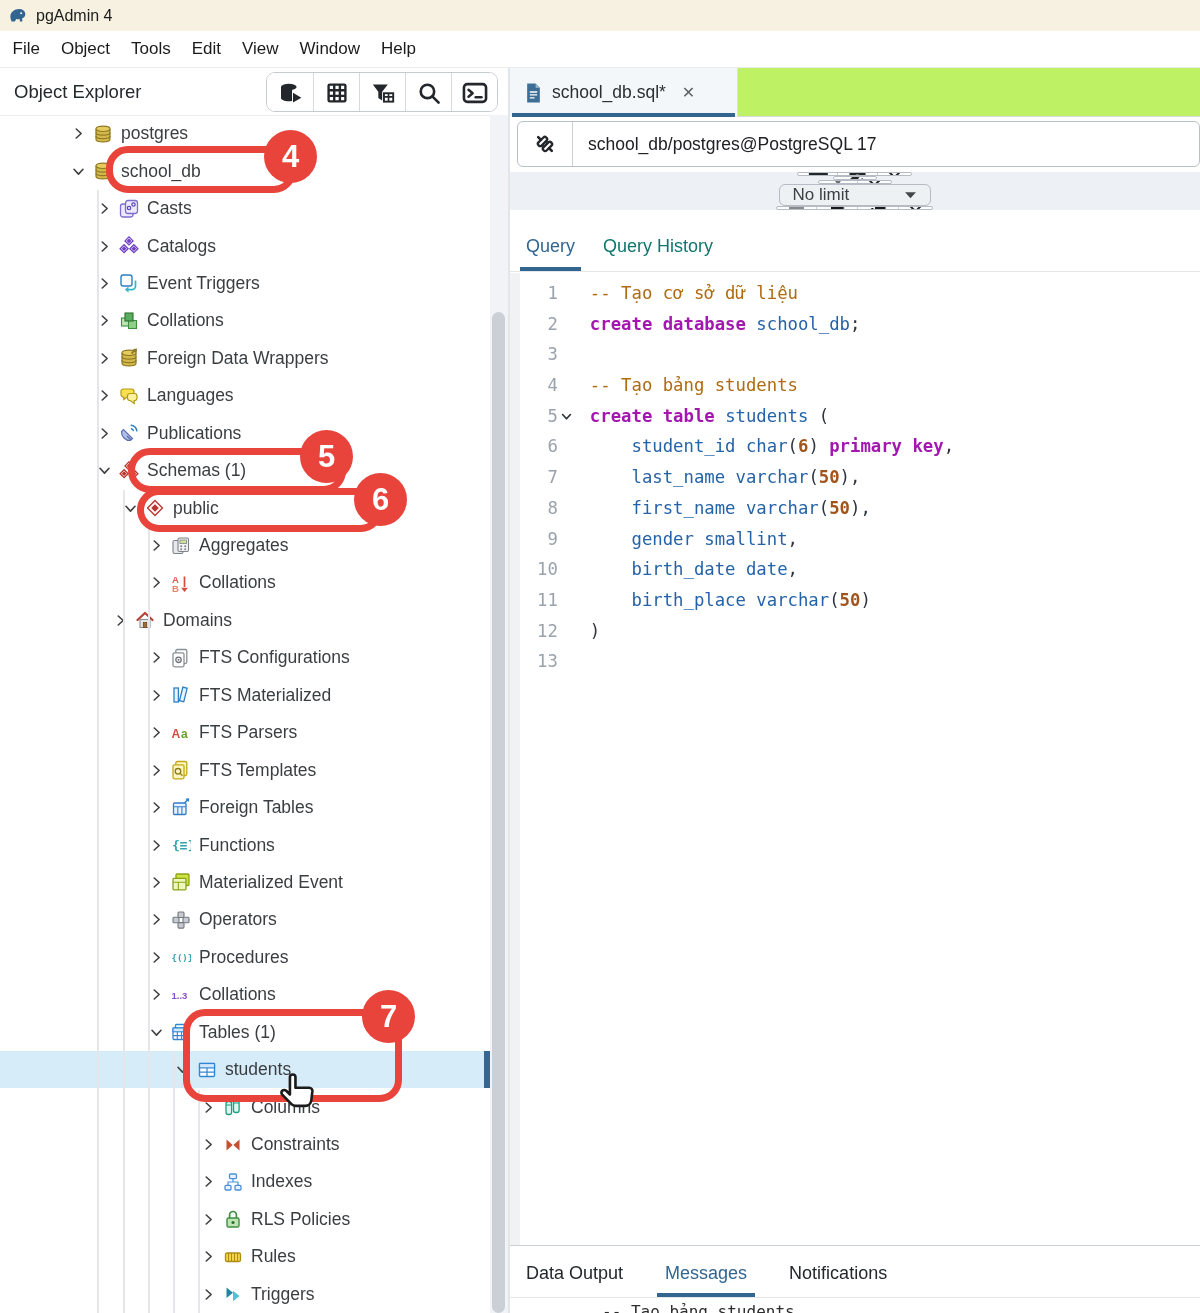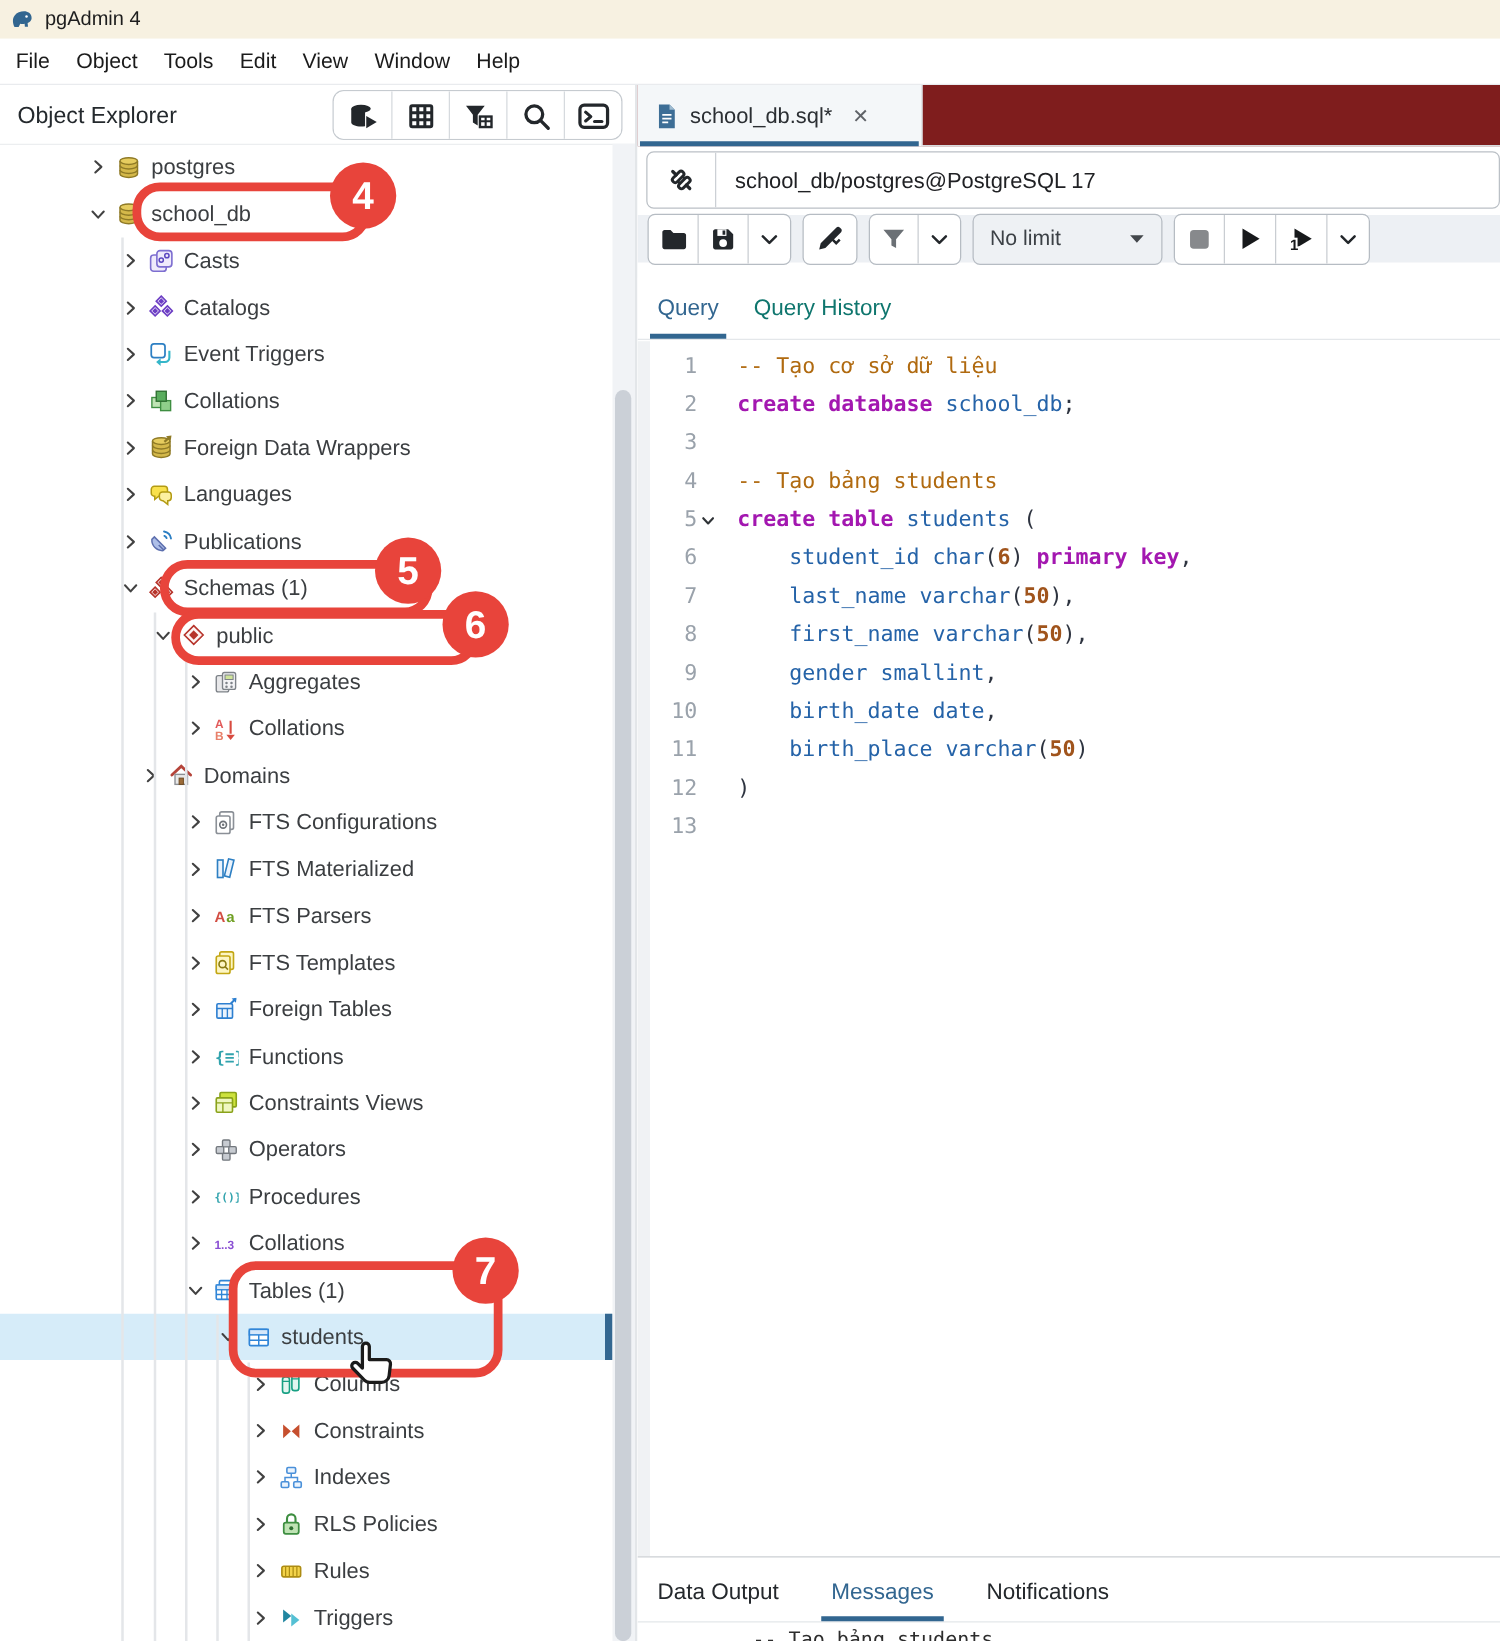--- a/index.html
+++ b/index.html
@@ -46,36 +46,36 @@
   .sb-thumb { position:absolute; left:2px; top:150px; width:13px; bottom:0px; background:#cbd0d7; border-radius:7px; }
 
   
   .ann-box { position:absolute; border:7px solid #e8443b; border-radius:22px; pointer-events:none; z-index:5; }
   .ann-badge { position:absolute; width:53px; height:53px; border-radius:50%; background:#e8443b;
     color:#fff; font-size:31px; font-weight:bold; display:flex; align-items:center; justify-content:center;
     z-index:6; pointer-events:none; }
   .hand { position:absolute; z-index:7; pointer-events:none; }
 
   
-  .filetabs { position:absolute; left:0; top:0; width:690px; height:49px; background:#7f1d1d; border-bottom:1px solid #d8dbde; }
+  .filetabs { position:absolute; left:0; top:0; width:690px; height:49px; background:#bef264; border-bottom:1px solid #d8dbde; }
   .filetab { position:absolute; left:0; top:0; height:49px; width:228px; background:#f4f7f9;
     border-right:1px solid #dde0e3; display:flex; align-items:center; padding:0 14px; cursor:pointer; }
   .filetab::after { content:""; position:absolute; left:2px; right:2px; bottom:0; height:4px; background:#326690; }
   .filetab .ft-label { font-size:17.5px; color:#2b2f33; margin-left:9px; }
   .filetab .ft-close { font-size:16px; color:#5f6368; margin-left:16px; cursor:pointer; }
 
   
   .connbar { position:absolute; left:7px; top:53px; width:683px; height:46px; background:#fff;
     border:1px solid #bbc0c6; border-radius:6px; display:flex; align-items:center; overflow:hidden; }
   .conn-ico { width:55px; height:100%; border-right:1px solid #ccd0d5; display:flex; align-items:center; justify-content:center; }
   .conn-label { font-size:17.5px; color:#202124; padding-left:15px; }
 
   
   .qtoolbar { position:absolute; left:0; top:104px; width:690px; height:38px; background:#edf0f4;
-    display:flex; align-items:center; padding-left:8px; }
+    display:flex; align-items:center; padding-left:8px;flex-direction:column; }
   .btn-group { display:flex; background:#fff; border:1px solid #b6bcc3; border-radius:6px; height:41px; overflow:hidden; margin-right:9px; }
   .btn-cell { min-width:34px; padding:0 5px; display:flex; align-items:center; justify-content:center; border-left:1px solid #c9cdd2; cursor:pointer; }
   .btn-cell:first-child { border-left:none; }
   .btn-cell.wide { padding:0 8px; }
   .limit-box { display:flex; align-items:center; justify-content:space-between; background:#eef1f4;
     border:1px solid #b6bcc3; border-radius:6px; height:41px; width:152px; padding:0 13px; margin-right:9px; cursor:pointer; }
   .limit-box .lim-label { font-size:17px; color:#3c4146; }
 
   
   .querytabs { position:absolute; left:0; top:154px; width:690px; height:50px; background:#fff;
@@ -497,21 +497,21 @@
               <path d="M7 4l6.5 6L7 16" fill="none" stroke="#424242" stroke-width="2.2" stroke-linecap="round" stroke-linejoin="round"></path>
             </svg>
           </span>
           <span class="ticon">
             <svg width="20" height="20" viewBox="0 0 20 20">
               <rect x="5" y="2" width="13" height="11.5" rx="1" fill="#cde23c" stroke="#8aa21a" stroke-width="1.3"></rect>
               <rect x="2" y="6.3" width="13" height="11.5" rx="1" fill="#eff7c0" stroke="#8aa21a" stroke-width="1.3"></rect>
               <path d="M2 10.3h13M7.3 10.3v7.5" stroke="#8aa21a" stroke-width="1.1"></path>
             </svg>
           </span>
-          <span class="tlabel">Constraints Views</span>
+          <span class="tlabel">Materialized Event</span>
         </div>
         <div class="trow" style="padding-left: 144px;">
           <span class="texp">
             <svg width="15" height="15" viewBox="0 0 20 20">
               <path d="M7 4l6.5 6L7 16" fill="none" stroke="#424242" stroke-width="2.2" stroke-linecap="round" stroke-linejoin="round"></path>
             </svg>
           </span>
           <span class="ticon">
             <svg width="20" height="20" viewBox="0 0 20 20">
               <g fill="#c7cbd1" stroke="#73787e" stroke-width="1.1">

